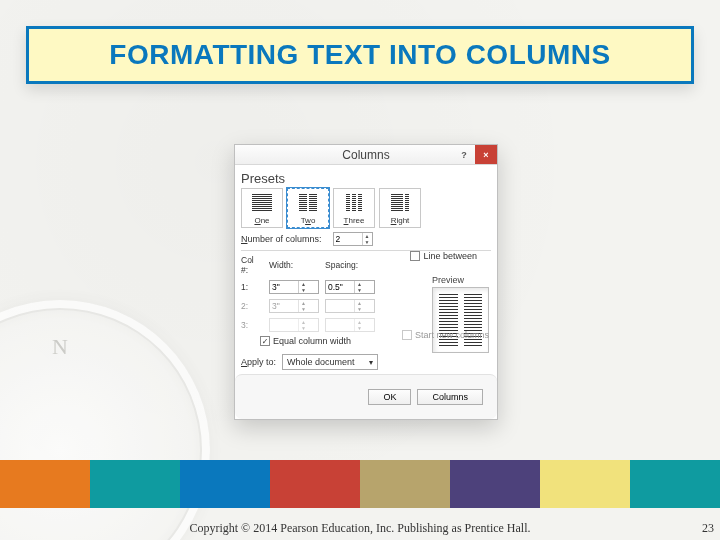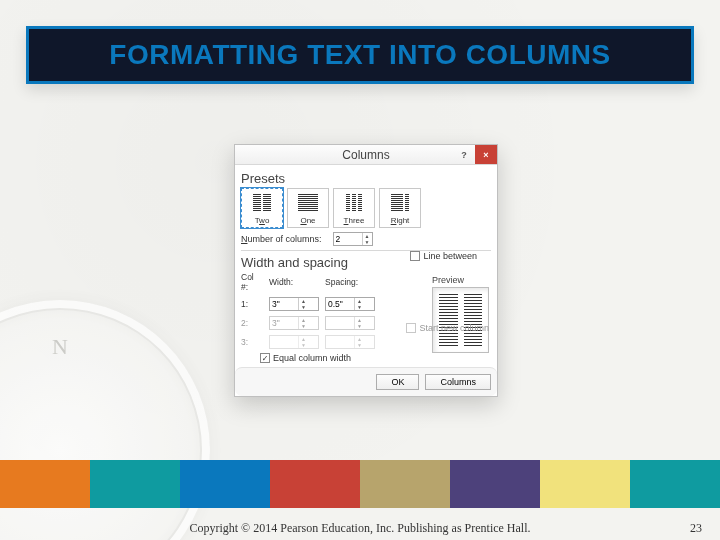--- a/index.html
+++ b/index.html
@@ -1,21 +1,21 @@
 <!DOCTYPE html>
 <html><head>
 <meta charset="utf-8">
 <style>
   * { box-sizing: border-box; }
   body { margin: 0; font-family: "Segoe UI", Arial, sans-serif; }
   .slide { width: 720px; height: 540px; position: relative; background: #f3f3f0; overflow: hidden; }
   .bg-texture { position: absolute; inset: 0; background: radial-gradient(circle at 30% 30%, rgba(0,0,0,0.02), transparent 60%), #f3f3f0; }
   .title-box {
     position: absolute; left: 26px; top: 26px; right: 26px;
-    padding: 10px 18px; background: #0f172a; border: 3px solid #0a78bd;
+    padding: 10px 18px; background: #fef9c3; border: 3px solid #0a78bd;
     box-shadow: 0 6px 14px rgba(0,0,0,0.12);
   }
   .title-box h1 {
     margin: 0; text-align: center; font-weight: 700;
     font-size: 28px; letter-spacing: 0.5px;
     color: #0a78bd;
   }
   .dialog-wrap { position: absolute; left: 234px; top: 144px; width: 264px; box-shadow: 0 8px 22px rgba(0,0,0,0.18); }
   .dialog { background: #fff; border: 1px solid #bfbfbf; font-size: 9px; color: #333; }
   .dlg-title {
@@ -55,21 +55,21 @@
   .ws-grid .muted { color: #999; }
   .checkbox { display: inline-flex; align-items: center; gap: 3px; font-size: 9px; padding-left: 19px; }
   .checkbox .box { width: 10px; height: 10px; border: 1px solid #888; background: #fff; display:flex; align-items:center; justify-content:center; font-size:8px; color:#333; }
   .preview-box { position: absolute; right: 8px; top: 110px; width: 84px; padding-left: 27px; }
   .preview-label { font-size: 9px; color: #444; margin-bottom: 2px; }
   .preview { border: 1px solid #bdbdbd; height: 66px; background: #fff; display: flex; gap: 6px; padding: 6px; box-shadow: inset 2px 2px 4px rgba(0,0,0,0.1); }
   .preview .pc { flex: 1; background: repeating-linear-gradient(#333,#333 1px, transparent 1px, transparent 3px); }
   .apply-row { display: flex; align-items: center; gap: 6px; margin-top: 8px; }
   .select { border: 1px solid #a9a9a9; height: 16px; background: #fff; display: inline-flex; align-items: center; padding: 0 4px; font-size: 9px; min-width: 96px; justify-content: space-between; }
   .select .arr { font-size: 8px; color: #333; }
-  .dlg-buttons { display: flex; justify-content: flex-end; gap: 6px; padding: 6px; border-top: 1px solid #e2e2e2; background: #f7f7f7; border-radius: 7px; }
+  .dlg-buttons { display: flex; justify-content: flex-end; gap: 6px; padding: 14px; border-top: 1px solid #e2e2e2; background: #f7f7f7; border-radius: 7px; }
   .btn { border: 1px solid #adadad; background: linear-gradient(#fdfdfd,#efefef); font-size: 9px; padding: 2px 14px; }
   .compass {
     position: absolute; left: -90px; bottom: -60px; width: 300px; height: 300px; border-radius: 50%;
     background: radial-gradient(circle at 50% 50%, #fff, #f6f6f4 62%, #ededea 70%);
     box-shadow: inset 0 0 0 8px #fff, inset 0 0 0 10px rgba(0,0,0,0.05), 0 0 20px rgba(0,0,0,0.06);
     opacity: 0.7;
   }
   .compass::after {
     content: 'N'; position: absolute; left: 50%; top: 34px; transform: translateX(-50%);
     font-family: Georgia, serif; color: #bdbdb8; font-size: 22px;
@@ -77,21 +77,21 @@
   .color-bar { position: absolute; left: 0; right: 0; bottom: 32px; height: 48px; display: flex; }
   .cb { flex: 1; }
   .cb.orange { background: #e77a1f; }
   .cb.teal { background: #0f9ba0; }
   .cb.blue { background: #0a78bd; }
   .cb.red { background: #c84136; }
   .cb.khaki { background: #b7a46c; }
   .cb.purple { background: #4d417b; }
   .cb.yellow { background: #f1e27c; }
   .footer { position: absolute; left: 0; right: 0; bottom: 4px; display: flex; justify-content: center; font-family: Georgia, serif; font-size: 12px; color: #333; }
-  .page-num { position: absolute; right: 18px; bottom: 4px; font-family: Georgia, serif; font-size: 12px; color: #333; }
+  .page-num { position: absolute; right: 6px; bottom: 4px; font-family: Georgia, serif; font-size: 12px; color: #333; }
   .row-line-between { position:absolute; right:20px; top:86px; }
   .start-col { position:absolute; right:8px; bottom:34px; color:#999; }
   .start-col .box { border-color:#c8c8c8; color:#c8c8c8; }
 </style>
 </head>
 <body>
 
 <div class="slide">
   <div class="bg-texture"></div>
 
@@ -106,32 +106,32 @@
       <div class="dlg-title">
         <span class="dlg-title-text">Columns</span>
         <div class="dlg-title-btns">
           <div class="dlg-help">?</div>
           <div class="dlg-close">×</div>
         </div>
       </div>
       <div class="body" style="position:relative;">
         <div class="group-label">Presets</div>
         <div class="presets-row">
+          <div class="preset">
+            <div class="preset-icon">
+                <div class="col-bar" style="width:20px"></div>
+              </div>
+            <div class="preset-label"><span class="u">O</span>ne</div>
+          </div>
           <div class="preset selected">
             <div class="preset-icon">
                 <div class="col-bar"></div>
                 <div class="col-bar"></div>
               </div>
             <div class="preset-label">T<span class="u">w</span>o</div>
-          </div>
-          <div class="preset">
-            <div class="preset-icon">
-                <div class="col-bar" style="width:20px"></div>
-              </div>
-            <div class="preset-label"><span class="u">O</span>ne</div>
           </div>
           <div class="preset">
             <div class="preset-icon">
                 <div class="col-bar n"></div>
                 <div class="col-bar n"></div>
                 <div class="col-bar n"></div>
               </div>
             <div class="preset-label"><span class="u">T</span>hree</div>
           </div>
           <div class="preset">
@@ -153,21 +153,20 @@
               </span>
           </span>
         </div>
 
         <label class="checkbox row-line-between">
           <span class="box"></span>
           <span>Line <span class="u">b</span>etween</span>
         </label>
 
         <div class="divider"></div>
-        <div class="group-label">Width and spacing</div>
 
         <div class="ws-grid">
           <span class="hdr"><span class="u">C</span>ol #:</span>
           <span class="hdr">W<span class="u">i</span>dth:</span>
           <span class="hdr"><span class="u">S</span>pacing:</span>
 
           <span>1:</span>
           <span class="spin">
               <input value="3&quot;" style="">
               <span class="btns">
@@ -222,24 +221,31 @@
         </label>
 
         <div class="preview-box">
           <div class="preview-label">Preview</div>
           <div class="preview">
             <div class="pc"></div>
             <div class="pc"></div>
           </div>
         </div>
 
+        <div class="apply-row">
+          <span class="lbl"><span class="u">A</span>pply to:</span>
+          <span class="select">
+            <span>Whole document</span>
+            <span class="arr">▾</span>
+          </span>
+        </div>
 
         <label class="checkbox start-col">
           <span class="box"></span>
-          <span>Start new column</span>
+          <span>Start new columns</span>
         </label>
 
       </div>
       <div class="dlg-buttons">
         <button class="btn">OK</button>
         <button class="btn">Columns</button>
       </div>
     </div>
   </div>
 

